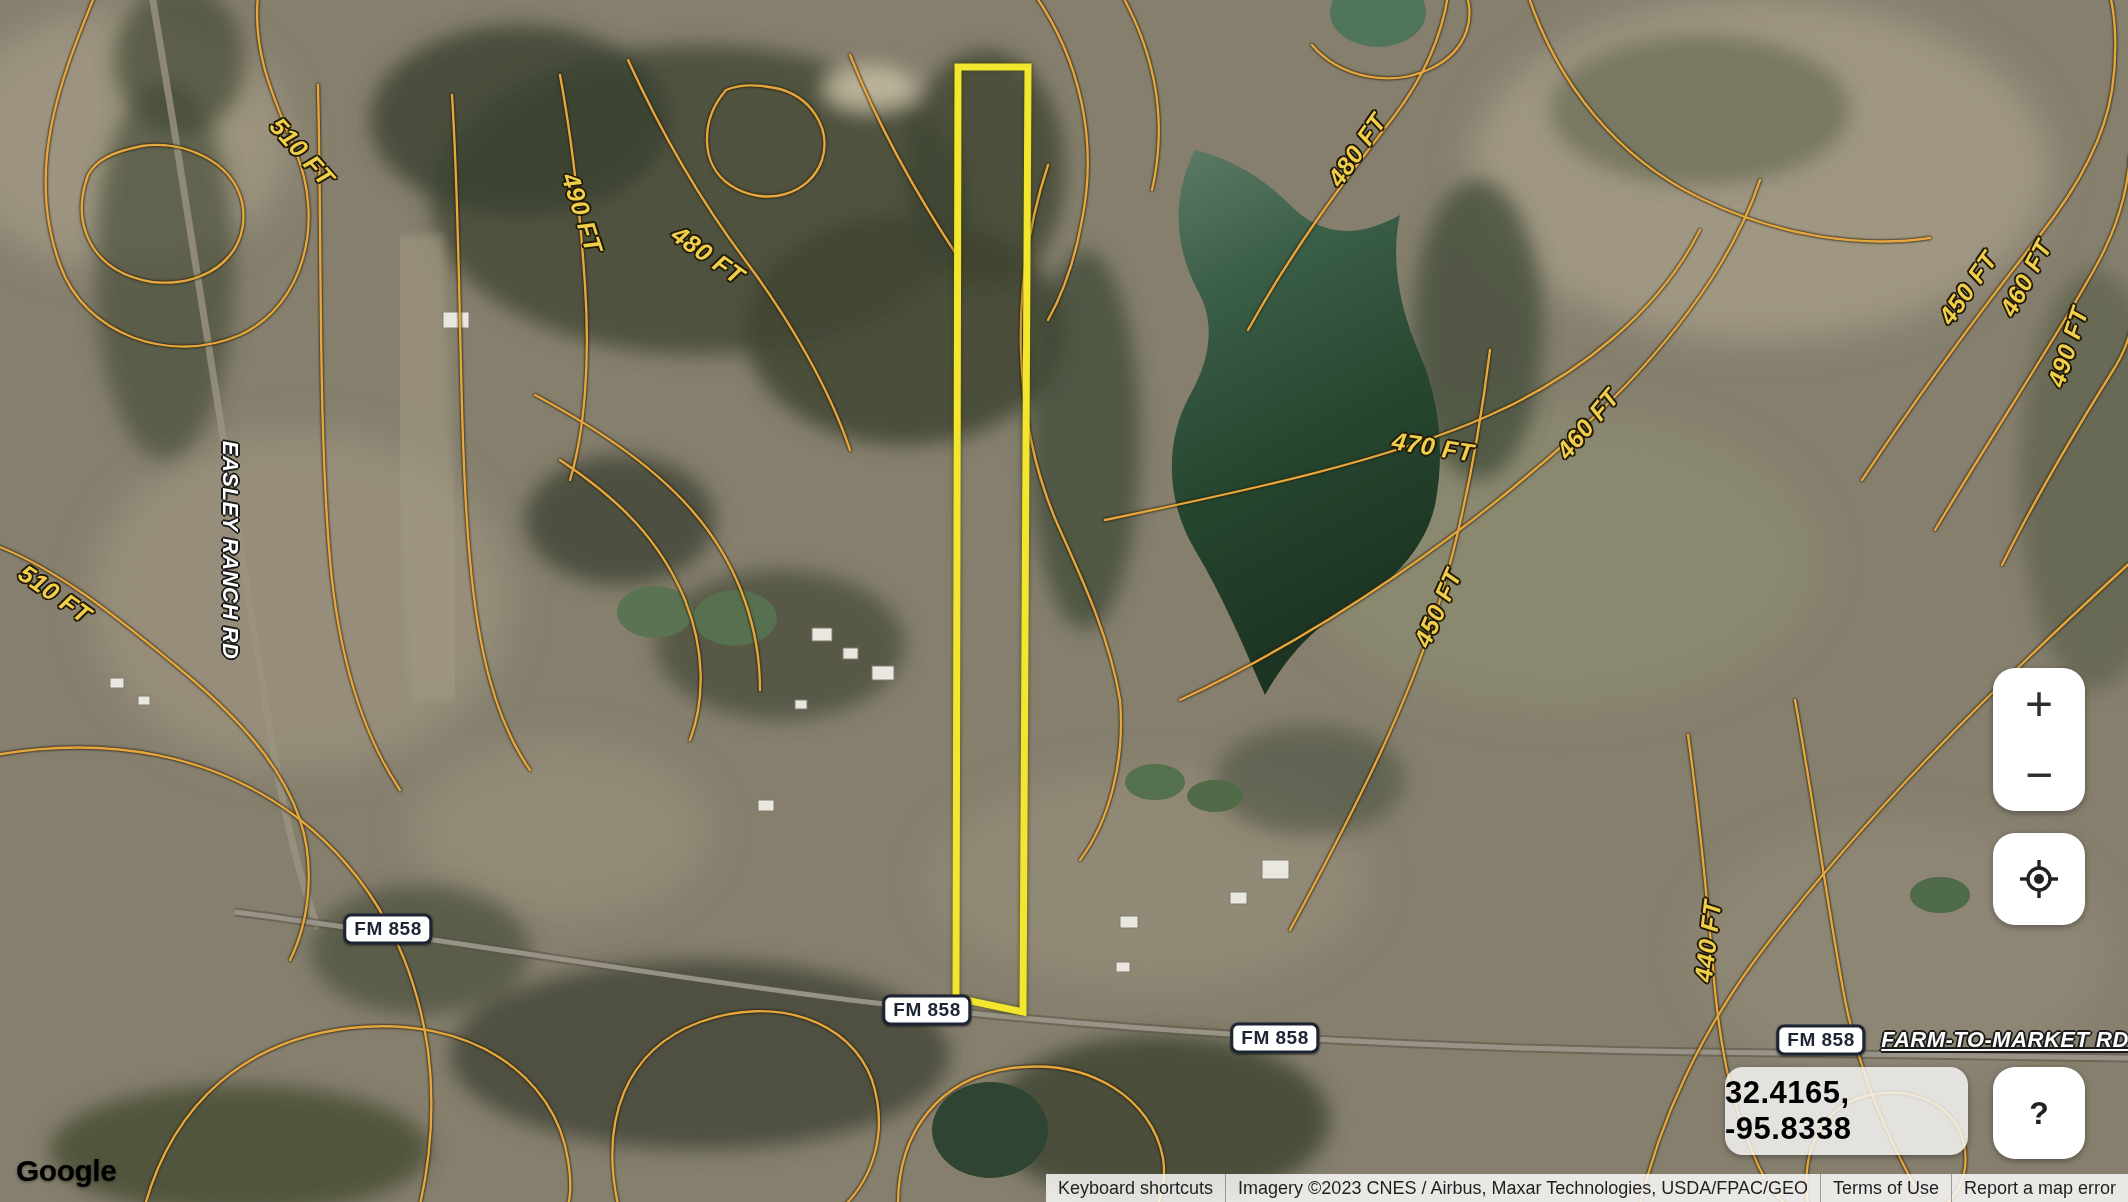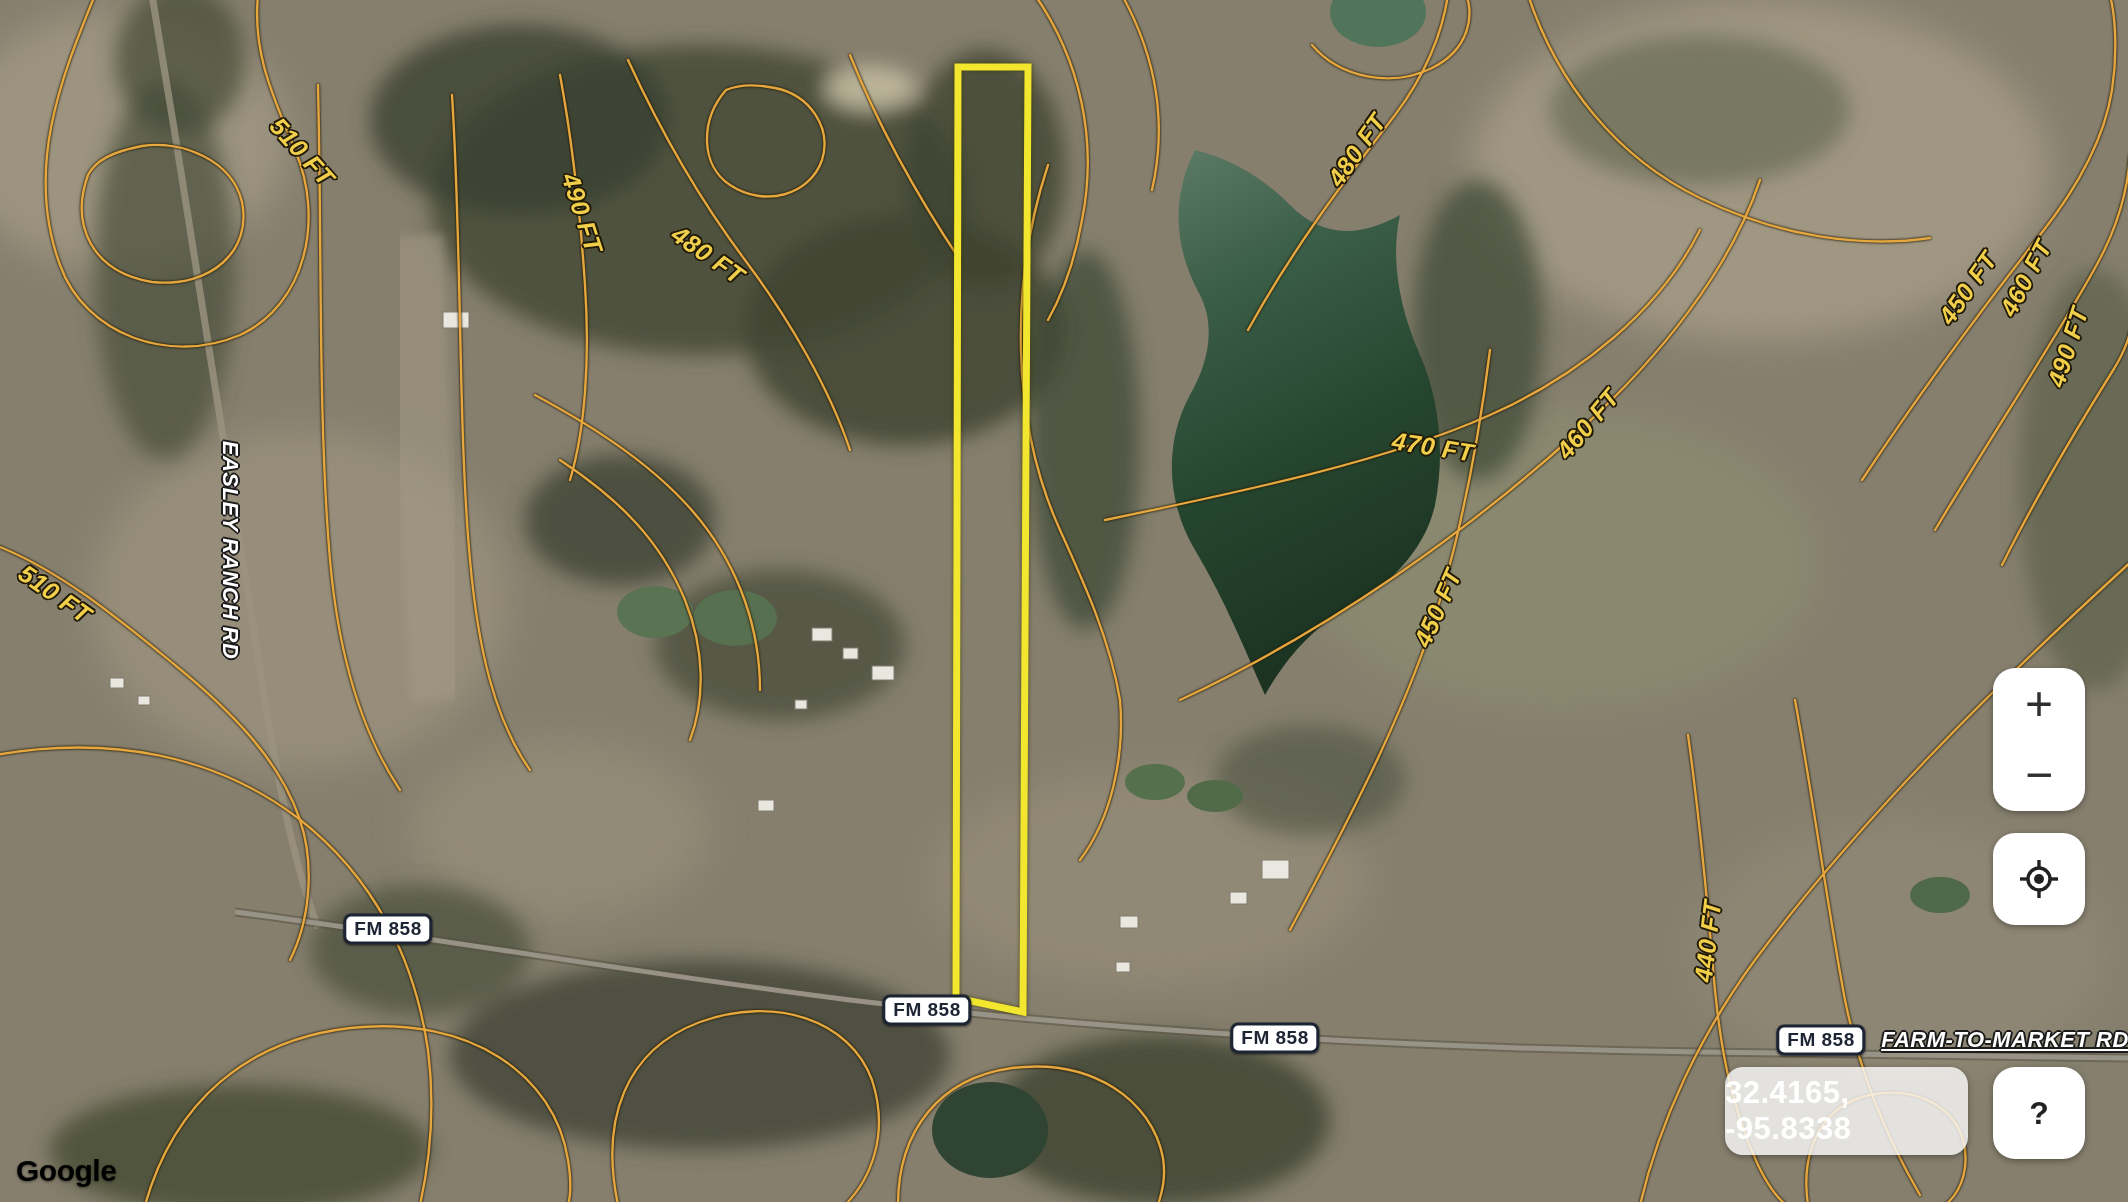--- a/index.html
+++ b/index.html
@@ -27,21 +27,21 @@
   .ctl{position:absolute;background:#fff;border-radius:22px;
        box-shadow:0 2px 6px rgba(0,0,0,.35);color:#2f2f2f;}
   #zoom-panel{left:1993px;top:668px;width:92px;height:143px;display:flex;
       flex-direction:column;align-items:stretch;}
   #zoom-panel button{flex:1;border:0;background:transparent;cursor:pointer;
       font:400 48px/1 "Liberation Sans",sans-serif;color:#2f2f2f;padding:0;}
   #locate-btn{left:1993px;top:833px;width:92px;height:92px;border:0;cursor:pointer;
       display:flex;align-items:center;justify-content:center;}
   #coords-pill{left:1725px;top:1067px;width:243px;height:88px;border-radius:18px;
       background:rgba(248,248,246,.82);display:flex;align-items:center;justify-content:center;
-      font:bold 31px "Liberation Sans",sans-serif;color:#ffffff;letter-spacing:.5px;}
+      font:bold 31px "Liberation Sans",sans-serif;color:#000000;letter-spacing:.5px;}
   #help-btn{left:1993px;top:1067px;width:92px;height:92px;border:0;cursor:pointer;
       display:flex;align-items:center;justify-content:center;
       font:bold 32px "Liberation Sans",sans-serif;color:#222;}
   #google-logo{position:absolute;left:16px;bottom:14px;
       font:bold 30px "Liberation Sans",sans-serif;color:#000000;letter-spacing:-.5px;
       text-shadow:0 1px 3px rgba(0,0,0,.45);cursor:pointer;}
   #attribution{position:absolute;right:0;bottom:0;height:28px;display:flex;
       align-items:stretch;font:18px "Liberation Sans",sans-serif;color:#1f1f1f;}
   #attribution .cell{background:rgba(255,255,255,.82);display:flex;align-items:center;
       padding:0 12px;border-left:1px solid rgba(90,90,90,.55);white-space:nowrap;}
@@ -221,14 +221,20 @@
       <line x1="32" y1="20" x2="39" y2="20" stroke="#222" stroke-width="3.4"></line>
     </svg>
   </button>
 
   <div class="ctl" id="coords-pill">32.4165, -95.8338</div>
 
   <button class="ctl" id="help-btn">?</button>
 
   <div id="google-logo">Google</div>
 
+  <div id="attribution">
+    <div class="cell link">Keyboard shortcuts</div>
+    <div class="cell">Imagery ©2023 CNES / Airbus, Maxar Technologies, USDA/FPAC/GEO</div>
+    <div class="cell link">Terms of Use</div>
+    <div class="cell link">Report a map error</div>
+  </div>
 
 </div>
 
 </body></html>

